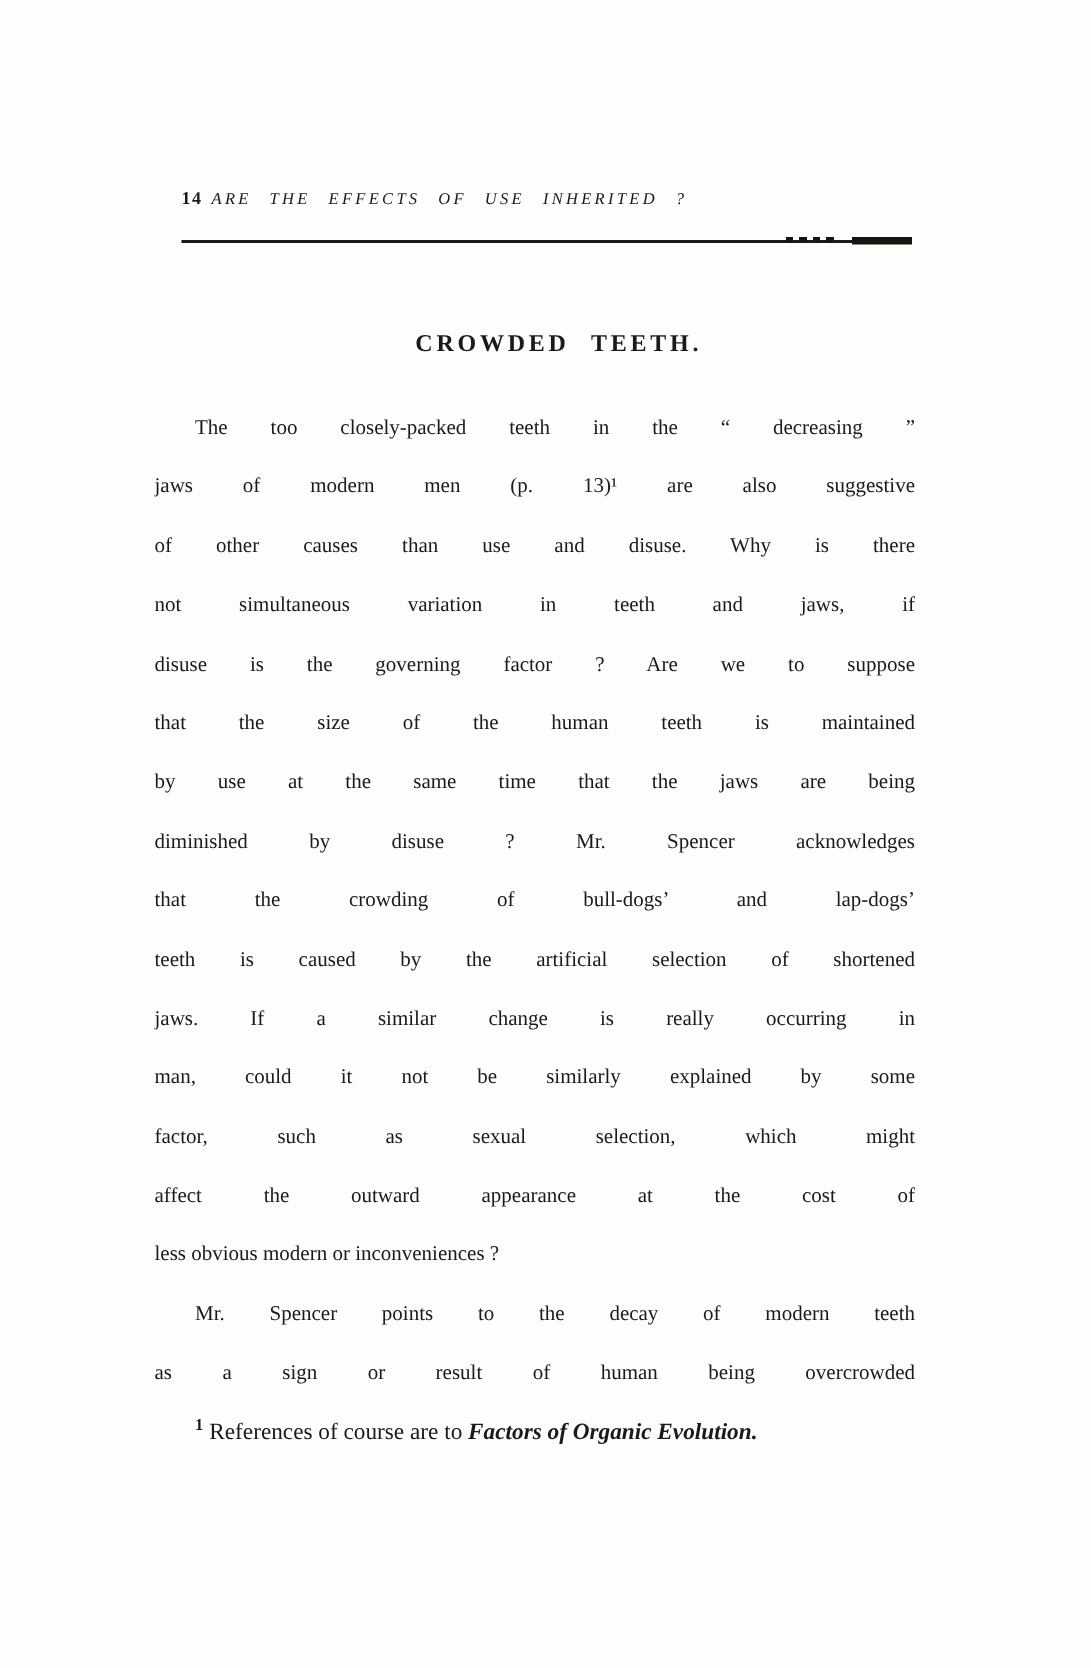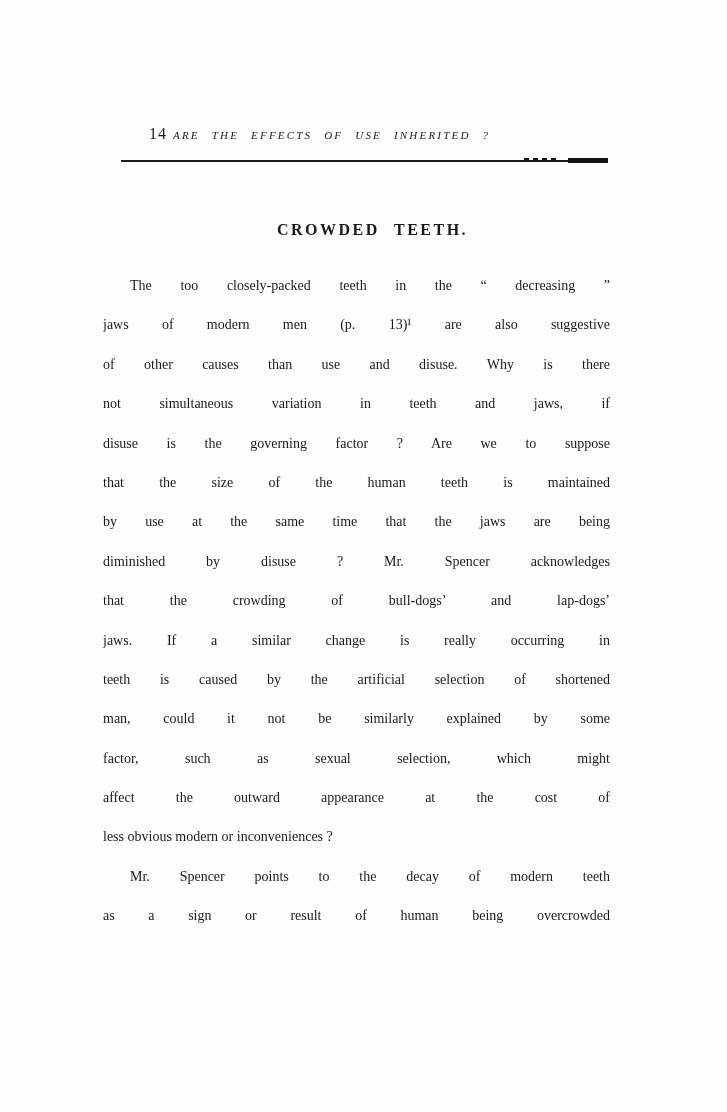--- a/index.html
+++ b/index.html
@@ -21,25 +21,24 @@
   .running-head {
     position: absolute;
     top: 125px;
     left: 121px;
     width: 488px;
     display: flex;
     align-items: baseline;
     white-space: nowrap;
   }
   .pagenum {
-    font-size: 16px;
-    font-weight: normal;
+    font-size: 12px;
+    font-weight: bold;
     letter-spacing: 1px;
     margin-right: 6px;
-    margin-left: 28px;
   }
   .runtitle {
     font-style: italic;
     font-size: 11px;
     letter-spacing: 2.2px;
     word-spacing: 7px;
     font-weight: 500;
   }
 
   
@@ -150,27 +149,30 @@
     <div class="paragraph">
         <div class="line just indent">The too closely-packed teeth in the “ decreasing ”</div>
         <div class="line just">jaws of modern men (p. 13)¹ are also suggestive</div>
         <div class="line just">of other causes than use and disuse.  Why is there</div>
         <div class="line just">not simultaneous variation in teeth and jaws, if</div>
         <div class="line just">disuse is the governing factor ?  Are we to suppose</div>
         <div class="line just">that the size of the human teeth is maintained</div>
         <div class="line just">by use at the same time that the jaws are being</div>
         <div class="line just">diminished by disuse ?  Mr. Spencer acknowledges</div>
         <div class="line just">that the crowding of bull-dogs’ and lap-dogs’</div>
+        <div class="line just">teeth is caused by the artificial selection of shortened</div>
         <div class="line just">jaws.  If a similar change is really occurring in</div>
-        <div class="line just">teeth is caused by the artificial selection of shortened</div>
         <div class="line just">man, could it not be similarly explained by some</div>
         <div class="line just">factor, such as sexual selection, which might</div>
         <div class="line just">affect the outward appearance at the cost of</div>
         <div class="line">less obvious modern or inconveniences ?</div>
       </div>
     <div class="paragraph">
         <div class="line just indent">Mr. Spencer points to the decay of modern teeth</div>
         <div class="line just">as a sign or result of human being overcrowded</div>
       </div>
   </main>
 
+  <div class="footnote">
+    <sup>1</sup><span>References of course are to </span><span class="work">Factors of Organic Evolution.</span>
+  </div>
 
 </div>
 
 </body></html>

